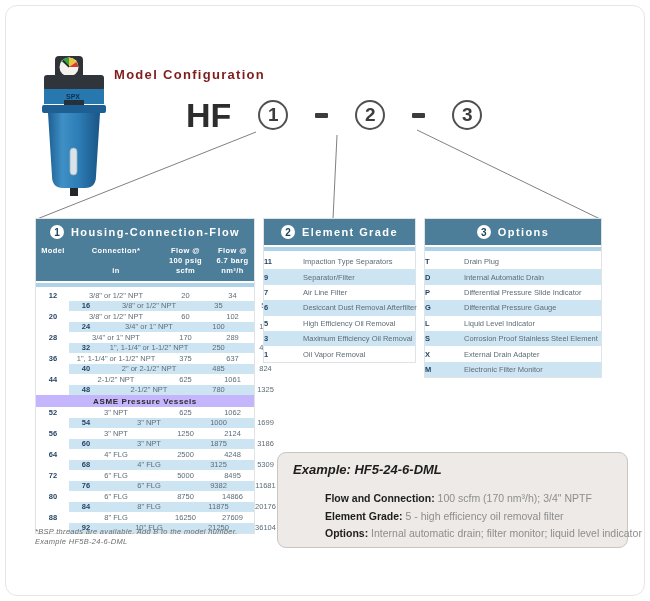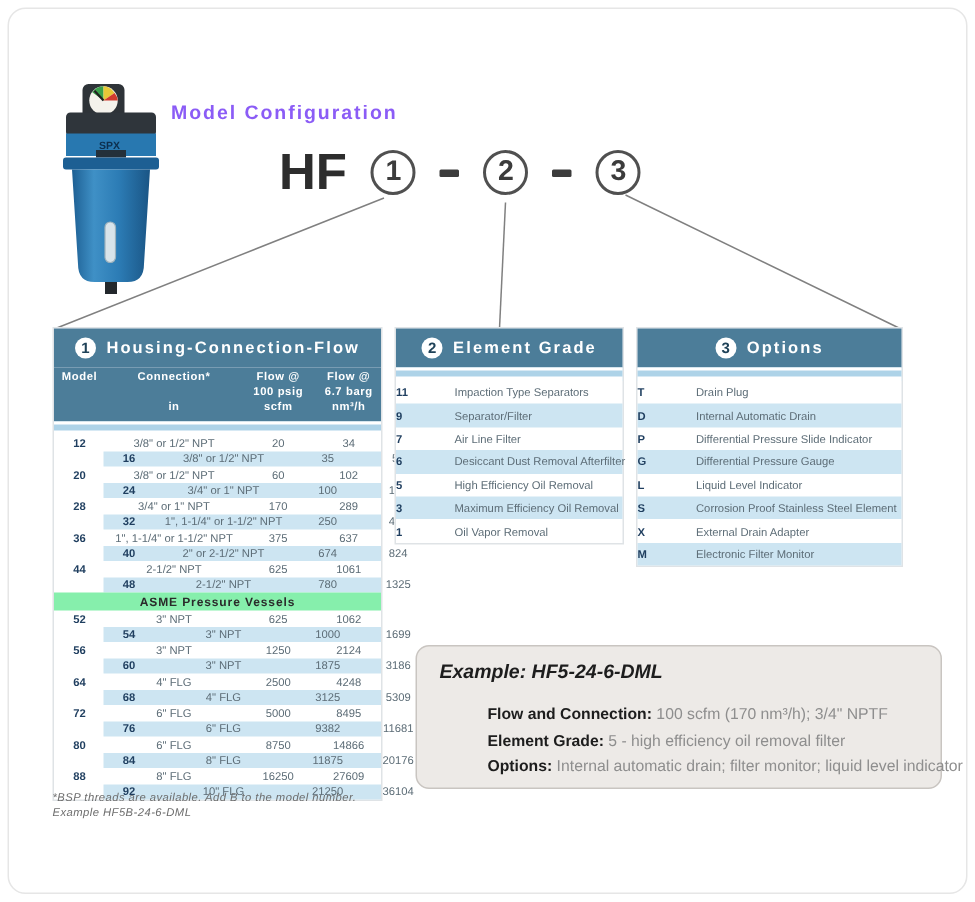--- a/index.html
+++ b/index.html
@@ -7,24 +7,24 @@
     position:relative; width:650px; height:601px; background:#ffffff;
     font-family:"Liberation Sans", sans-serif; overflow:hidden;
   }
   .frame { position:absolute; inset:5px; border:1px solid #e6e6e6; border-radius:12px; pointer-events:none; }
 
   
   .product { position:absolute; left:42px; top:48px; }
 
   
   .config-title { position:absolute; left:114px; top:67px; font-size:13px; font-weight:bold;
-    color:#8b5cf6; letter-spacing:1.3px; }
-
-  
-  .model-row { position:absolute; left:186px; top:96px; height:38px; display:flex; align-items:center; gap:16px; }
+    color:#7f1d1d; letter-spacing:1.3px; }
+
+  
+  .model-row { position:absolute; left:186px; top:96px; height:38px; display:flex; align-items:center; gap:27px; }
   .model-prefix { font-size:34px; font-weight:bold; color:#2d2d2d; line-height:38px; }
   .model-circle { width:30px; height:30px; box-sizing:border-box; border:2.5px solid #505050; border-radius:50%;
     display:flex; align-items:center; justify-content:center; font-size:19px; font-weight:bold; color:#3c3c3c;
     background:#fff; }
   .model-dash { width:13px; height:5px; background:#3c3c3c; border-radius:1px; }
 
   .connectors { position:absolute; left:0; top:0; pointer-events:none; }
 
   
   .tbl { position:absolute; top:218px; background:#fff; border:1px solid #dfe3e6; box-sizing:border-box; }
@@ -36,36 +36,36 @@
 
   
   #table1 { left:35px; width:220px; }
   .t1-colheads { background:#4c7d99; display:grid; grid-template-columns:34px 92px 47px 47px; padding:1px 0 5px; }
   .t1-ch { display:flex; flex-direction:column; align-items:center; color:#fff; font-weight:bold; font-size:7.5px; letter-spacing:0.4px; }
   .t1-ch span { display:block; height:10px; line-height:10px; white-space:nowrap; }
   .t1-row { display:grid; grid-template-columns:34px 92px 47px 47px; height:10.5px; align-items:center;
     font-size:7.5px; text-align:center; color:#5d6d77; white-space:nowrap; }
   .t1-row.alt { background:#cde5f2;margin-left:33px; }
   .t1-row .model { font-weight:bold; color:#1f3e5f; }
-  .asme { height:12px; background:#86efac; display:flex; align-items:center; justify-content:center;
+  .asme { height:12px; background:#c4b5fd; display:flex; align-items:center; justify-content:center;
     font-size:8px; font-weight:bold; color:#2b2b2b; letter-spacing:0.6px; }
   .footnote { position:absolute; left:35px; top:527px; font-size:7.5px; font-style:italic; color:#6d6d6d;
     line-height:10px; letter-spacing:0.3px; }
 
   
   #table2 { left:263px; width:153px; }
   #table3 { left:424px; width:178px; }
   .code-row { display:grid; grid-template-columns:30px 1fr; height:15.4px; align-items:center;
     font-size:7.5px; color:#5d6d77; }
   .code-row.alt { background:#cde5f2; }
   .code-row .code { font-weight:bold; color:#1f3e5f; }
   .code-row .lbl { text-align:left; padding-left:9px; white-space:nowrap; }
 
   
-  #example { position:absolute; left:277px; top:430px; width:351px; height:96px; box-sizing:border-box;
+  #example { position:absolute; left:277px; top:452px; width:351px; height:96px; box-sizing:border-box;
     background:#edeae7; border:1px solid #c9c5c1; border-radius:9px; padding:9px 15px; }
   .ex-title { font-size:13px; font-weight:bold; font-style:italic; color:#1d1d1d; margin-bottom:13px; }
   .ex-line { font-size:10.5px; line-height:17.5px; white-space:nowrap;padding-left:32px; }
   .ex-label { font-weight:bold; color:#1d1d1d; }
   .ex-value { color:#8e8e8e; }
 </style>
 </head>
 <body>
 
 <div class="canvas">
@@ -183,21 +183,21 @@
         </div>
         <div class="t1-row">
           <div class="model">36</div>
           <div class="conn">1", 1-1/4" or 1-1/2" NPT</div>
           <div class="flow">375</div>
           <div class="flow">637</div>
         </div>
         <div class="t1-row alt">
           <div class="model">40</div>
           <div class="conn">2" or 2-1/2" NPT</div>
-          <div class="flow">674</div>
+          <div class="flow">485</div>
           <div class="flow">824</div>
         </div>
         <div class="t1-row">
           <div class="model">44</div>
           <div class="conn">2-1/2" NPT</div>
           <div class="flow">625</div>
           <div class="flow">1061</div>
         </div>
         <div class="t1-row alt">
           <div class="model">48</div>

